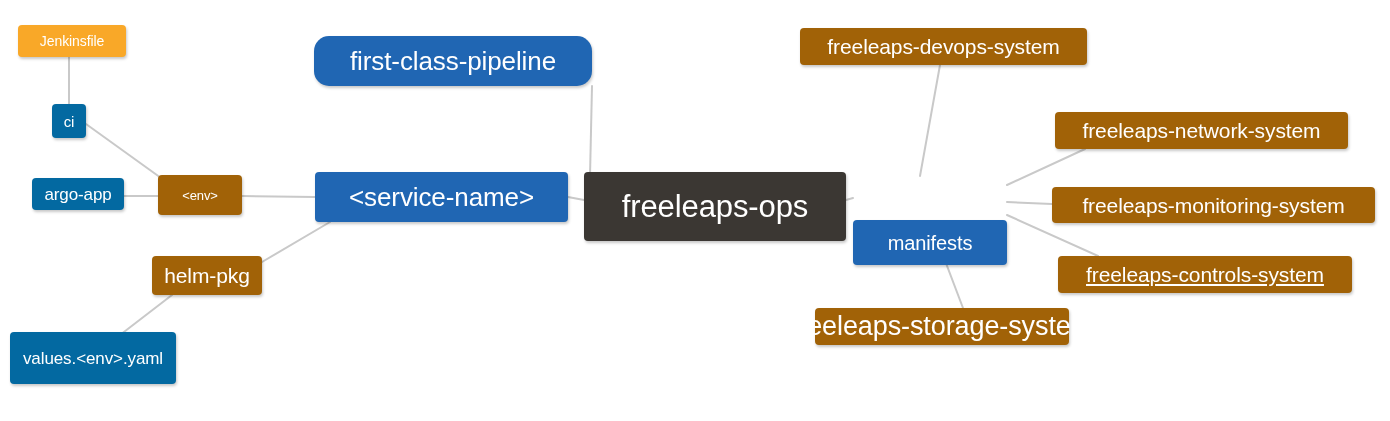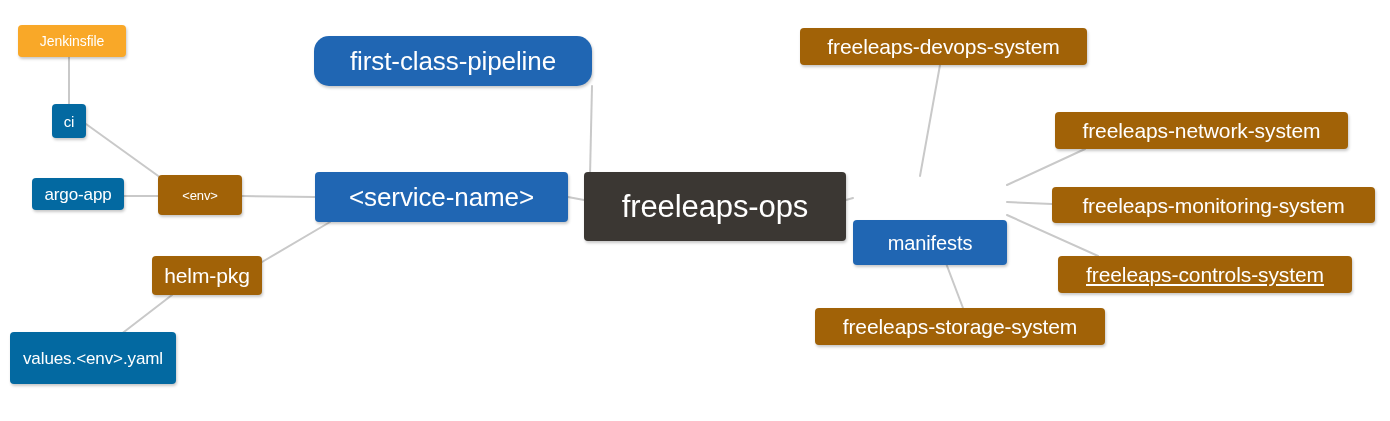--- a/index.html
+++ b/index.html
@@ -114,17 +114,17 @@
       </div>
       <div class="node node-green" style="left: 1055px; top: 112px; width: 293px; height: 37px; font-size: 21px;">
         <span>freeleaps-network-system</span>
       </div>
       <div class="node node-green" style="left: 1052px; top: 187px; width: 323px; height: 36px; font-size: 21px;">
         <span>freeleaps-monitoring-system</span>
       </div>
       <div class="node node-green" style="left: 1058px; top: 256px; width: 294px; height: 37px; font-size: 21px; text-decoration: underline;">
         <span>freeleaps-controls-system</span>
       </div>
-      <div class="node node-green" style="left: 815px; top: 308px; width: 290px; height: 37px; font-size: 21px;">
+      <div class="node node-green" style="left: 815px; top: 308px; width: 254px; height: 37px; font-size: 27px;">
         <span>freeleaps-storage-system</span>
       </div>
     </div>
 </div>
 
 </body></html>

